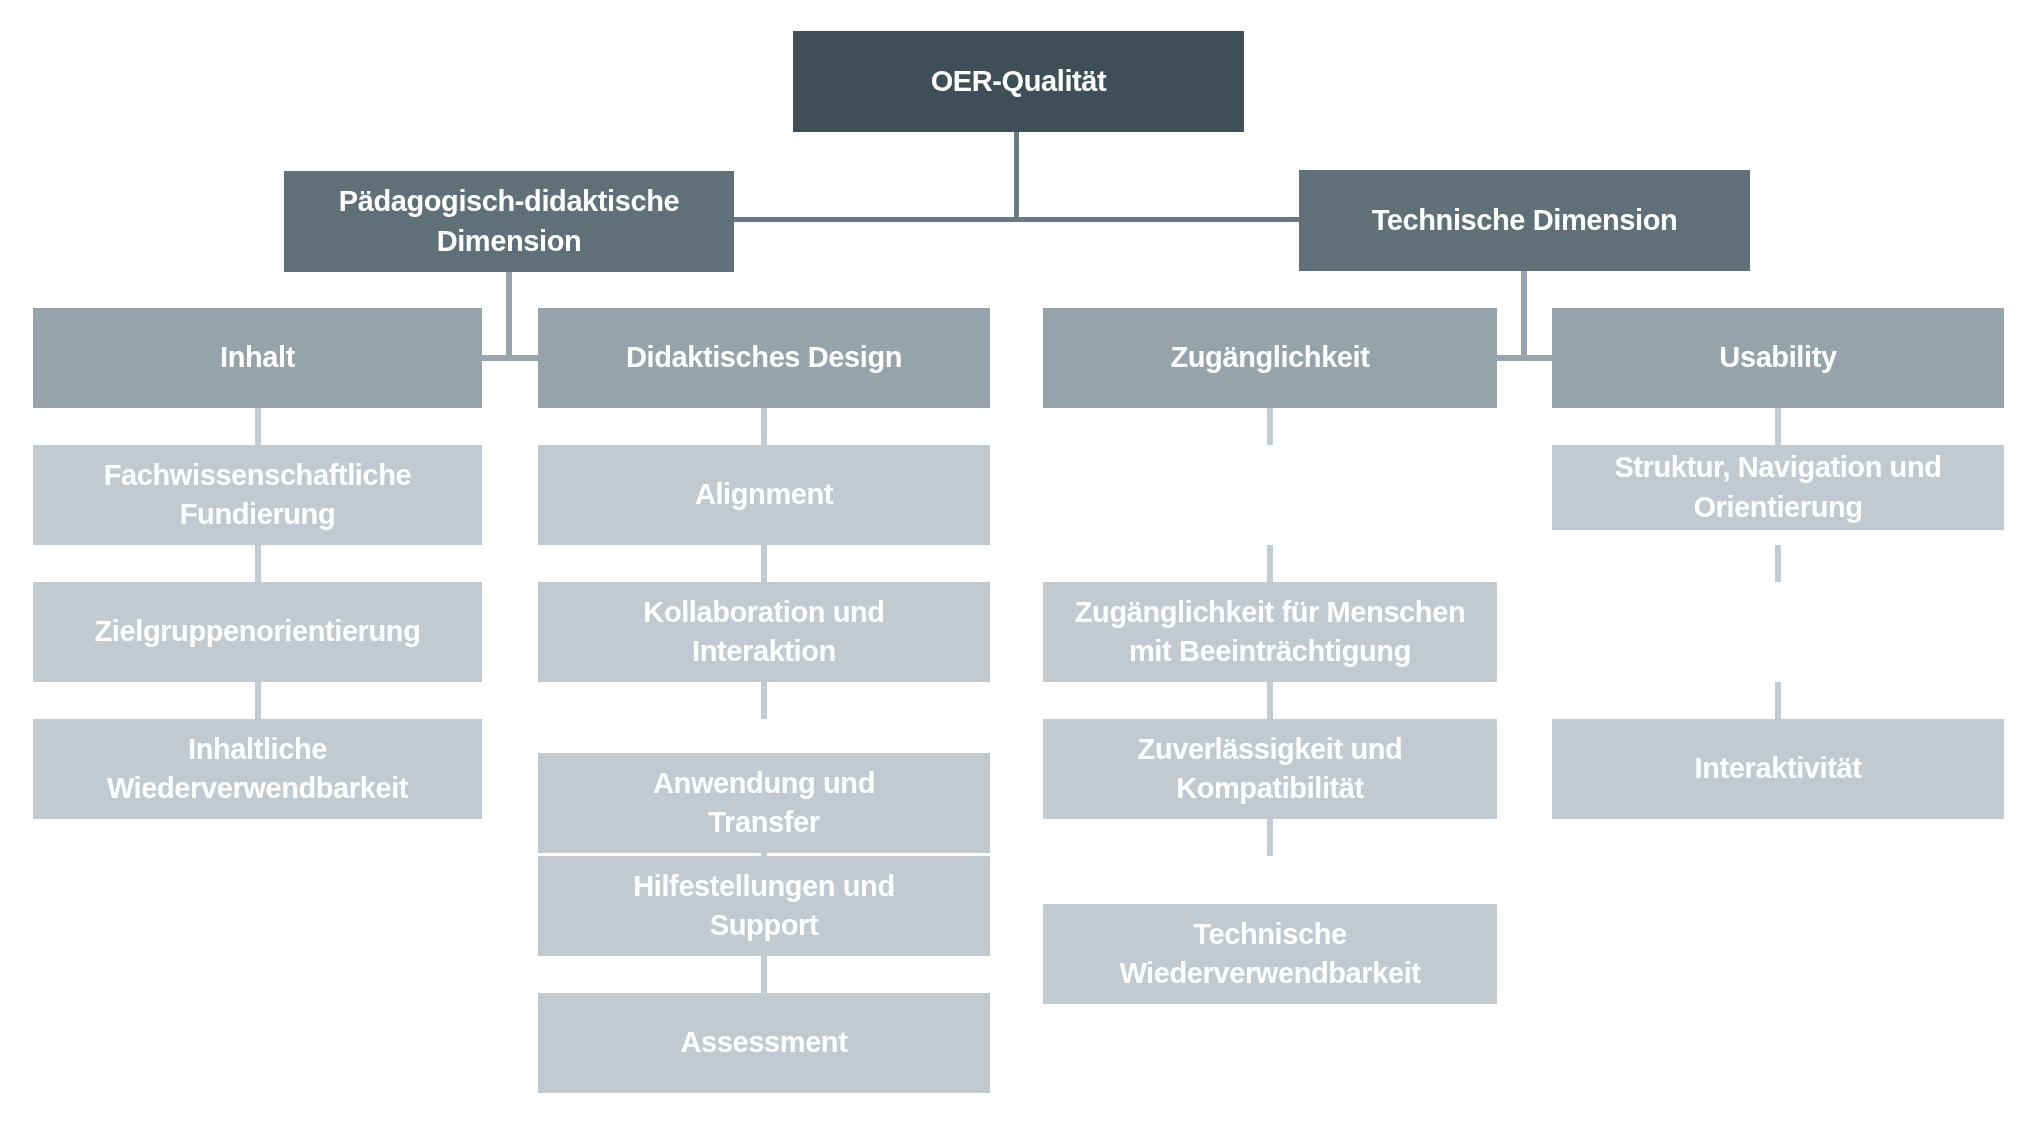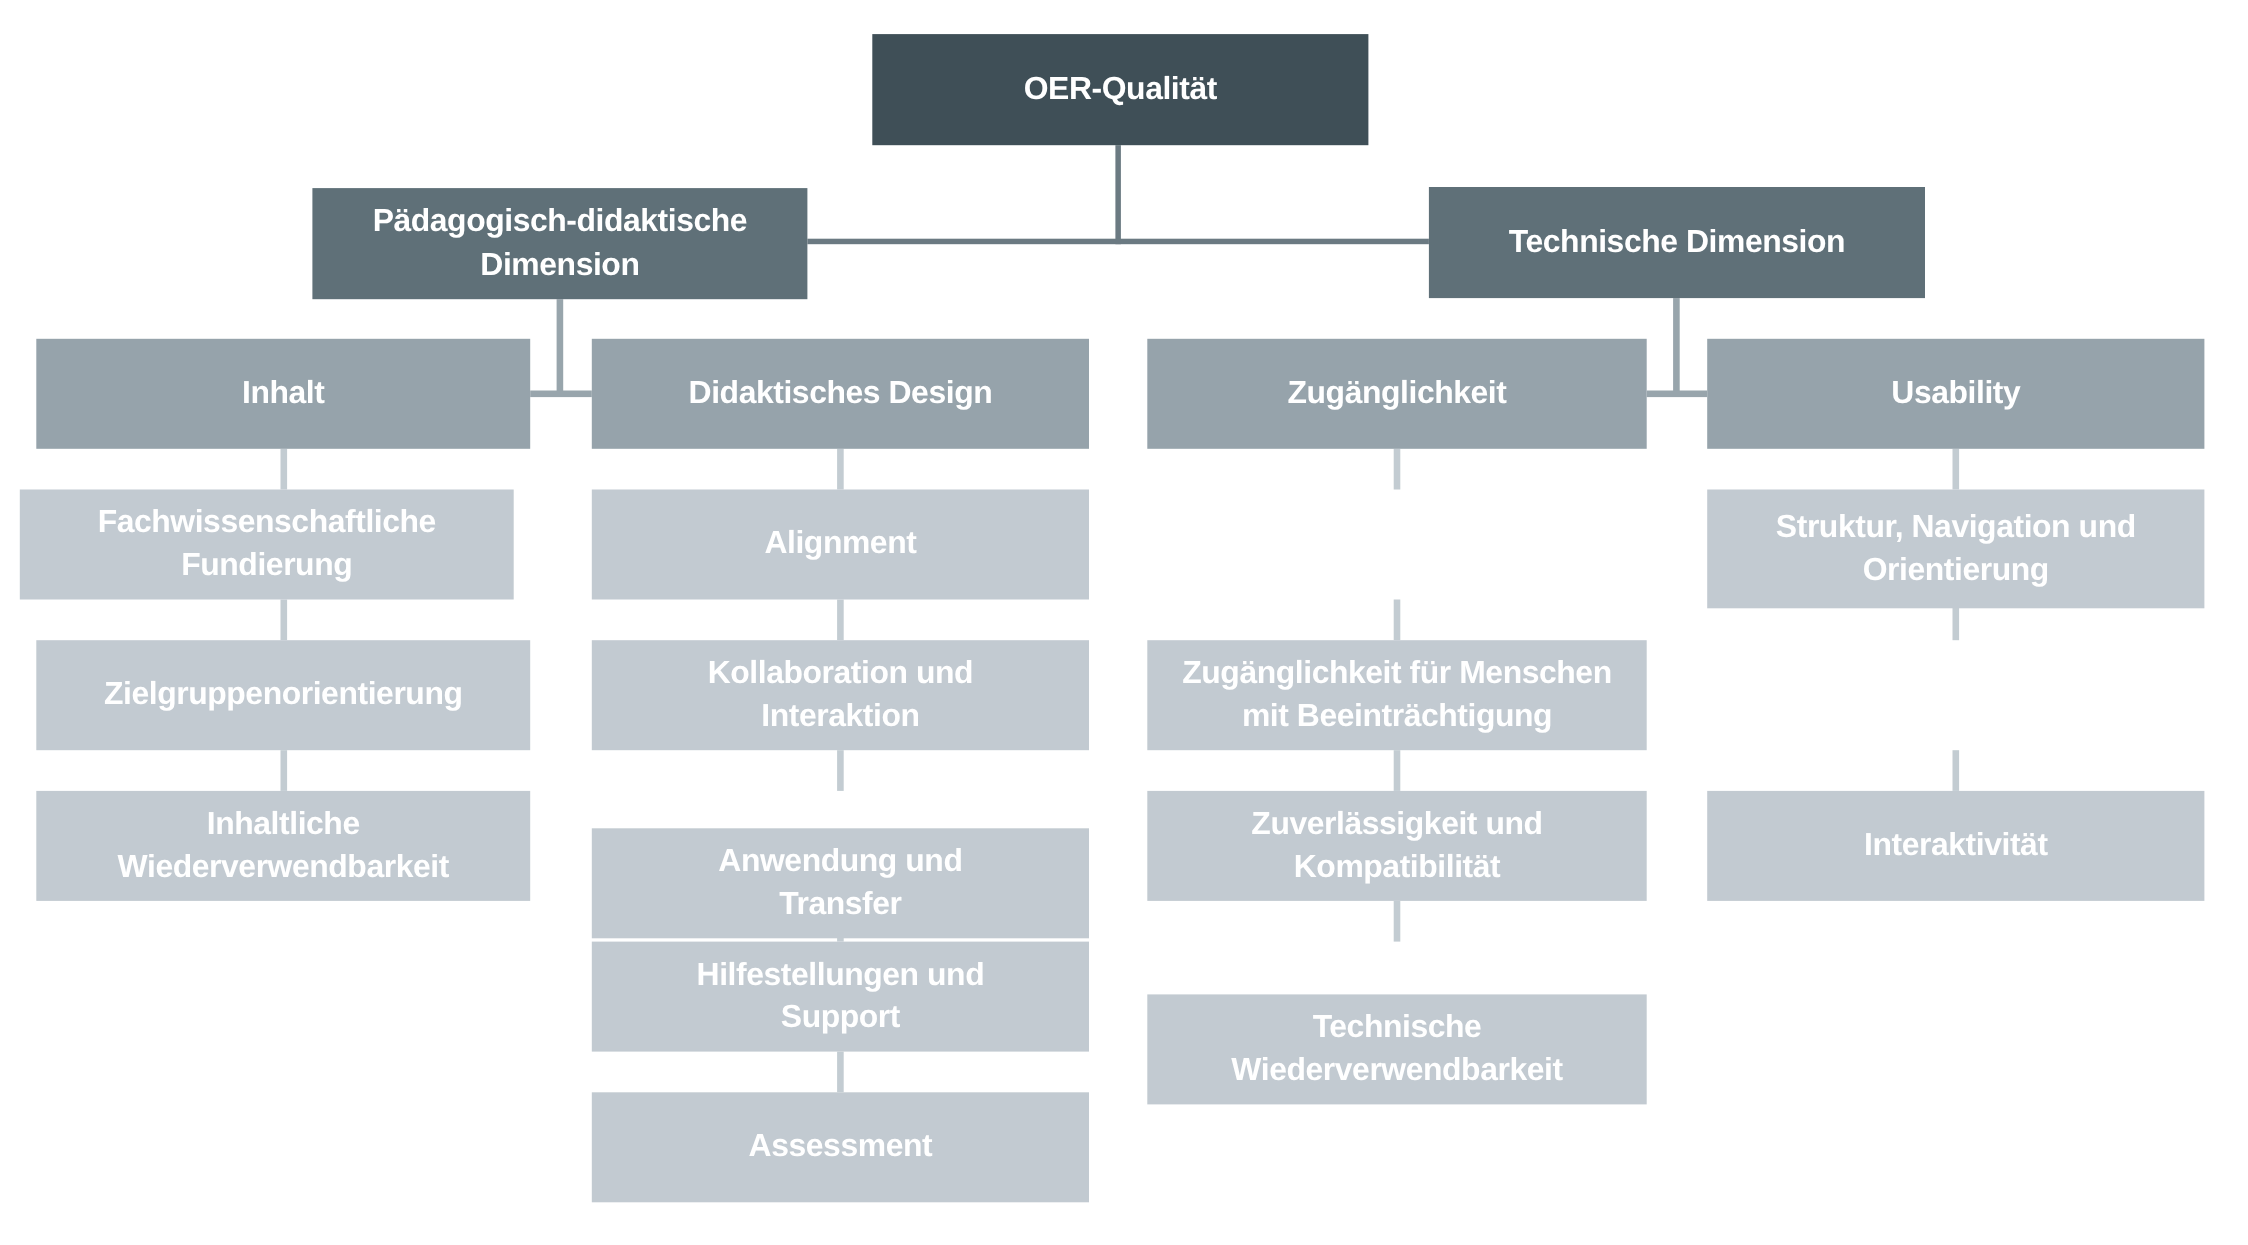--- a/index.html
+++ b/index.html
@@ -72,21 +72,21 @@
 
   <div class="box lvl2" style="left:284px;top:171px;width:450px;height:101px;">Pädagogisch-didaktische
 Dimension</div>
   <div class="box lvl2" style="left:1299px;top:170px;width:451px;height:101px;">Technische Dimension</div>
 
   <div class="box lvl3" style="left:33px;top:308px;width:449px;height:100px;">Inhalt</div>
   <div class="box lvl3" style="left:538px;top:308px;width:452px;height:100px;">Didaktisches Design</div>
   <div class="box lvl3" style="left:1043px;top:308px;width:454px;height:100px;">Zugänglichkeit</div>
   <div class="box lvl3" style="left:1552px;top:308px;width:452px;height:100px;">Usability</div>
 
-  <div class="box lvl4" style="left:18px;top:445px;width:449px;height:100px;">Fachwissenschaftliche
+  <div class="box lvl4" style="left:33px;top:445px;width:449px;height:100px;">Fachwissenschaftliche
 Fundierung</div>
   <div class="box lvl4" style="left:33px;top:582px;width:449px;height:100px;">Zielgruppenorientierung</div>
   <div class="box lvl4" style="left:33px;top:719px;width:449px;height:100px;">Inhaltliche
 Wiederverwendbarkeit</div>
 
   <div class="box lvl4" style="left:538px;top:445px;width:452px;height:100px;">Alignment</div>
   <div class="box lvl4" style="left:538px;top:582px;width:452px;height:100px;">Kollaboration und
 Interaktion</div>
   <div class="box lvl4" style="left:538px;top:753px;width:452px;height:100px;">Anwendung und
 Transfer</div>
@@ -94,17 +94,17 @@
 Support</div>
   <div class="box lvl4" style="left:538px;top:993px;width:452px;height:100px;">Assessment</div>
 
   <div class="box lvl4" style="left:1043px;top:582px;width:454px;height:100px;">Zugänglichkeit für Menschen
 mit Beeinträchtigung</div>
   <div class="box lvl4" style="left:1043px;top:719px;width:454px;height:100px;">Zuverlässigkeit und
 Kompatibilität</div>
   <div class="box lvl4" style="left:1043px;top:856px;width:454px;height:100px;margin-top:48px;">Technische
 Wiederverwendbarkeit</div>
 
-  <div class="box lvl4" style="left:1552px;top:445px;width:452px;height:108px;">Struktur, Navigation und
+  <div class="box lvl4" style="left:1552px;top:445px;width:452px;height:85px;">Struktur, Navigation und
 Orientierung</div>
   <div class="box lvl4" style="left:1552px;top:719px;width:452px;height:100px;">Interaktivität</div>
 
 </div>
 
 </body></html>

